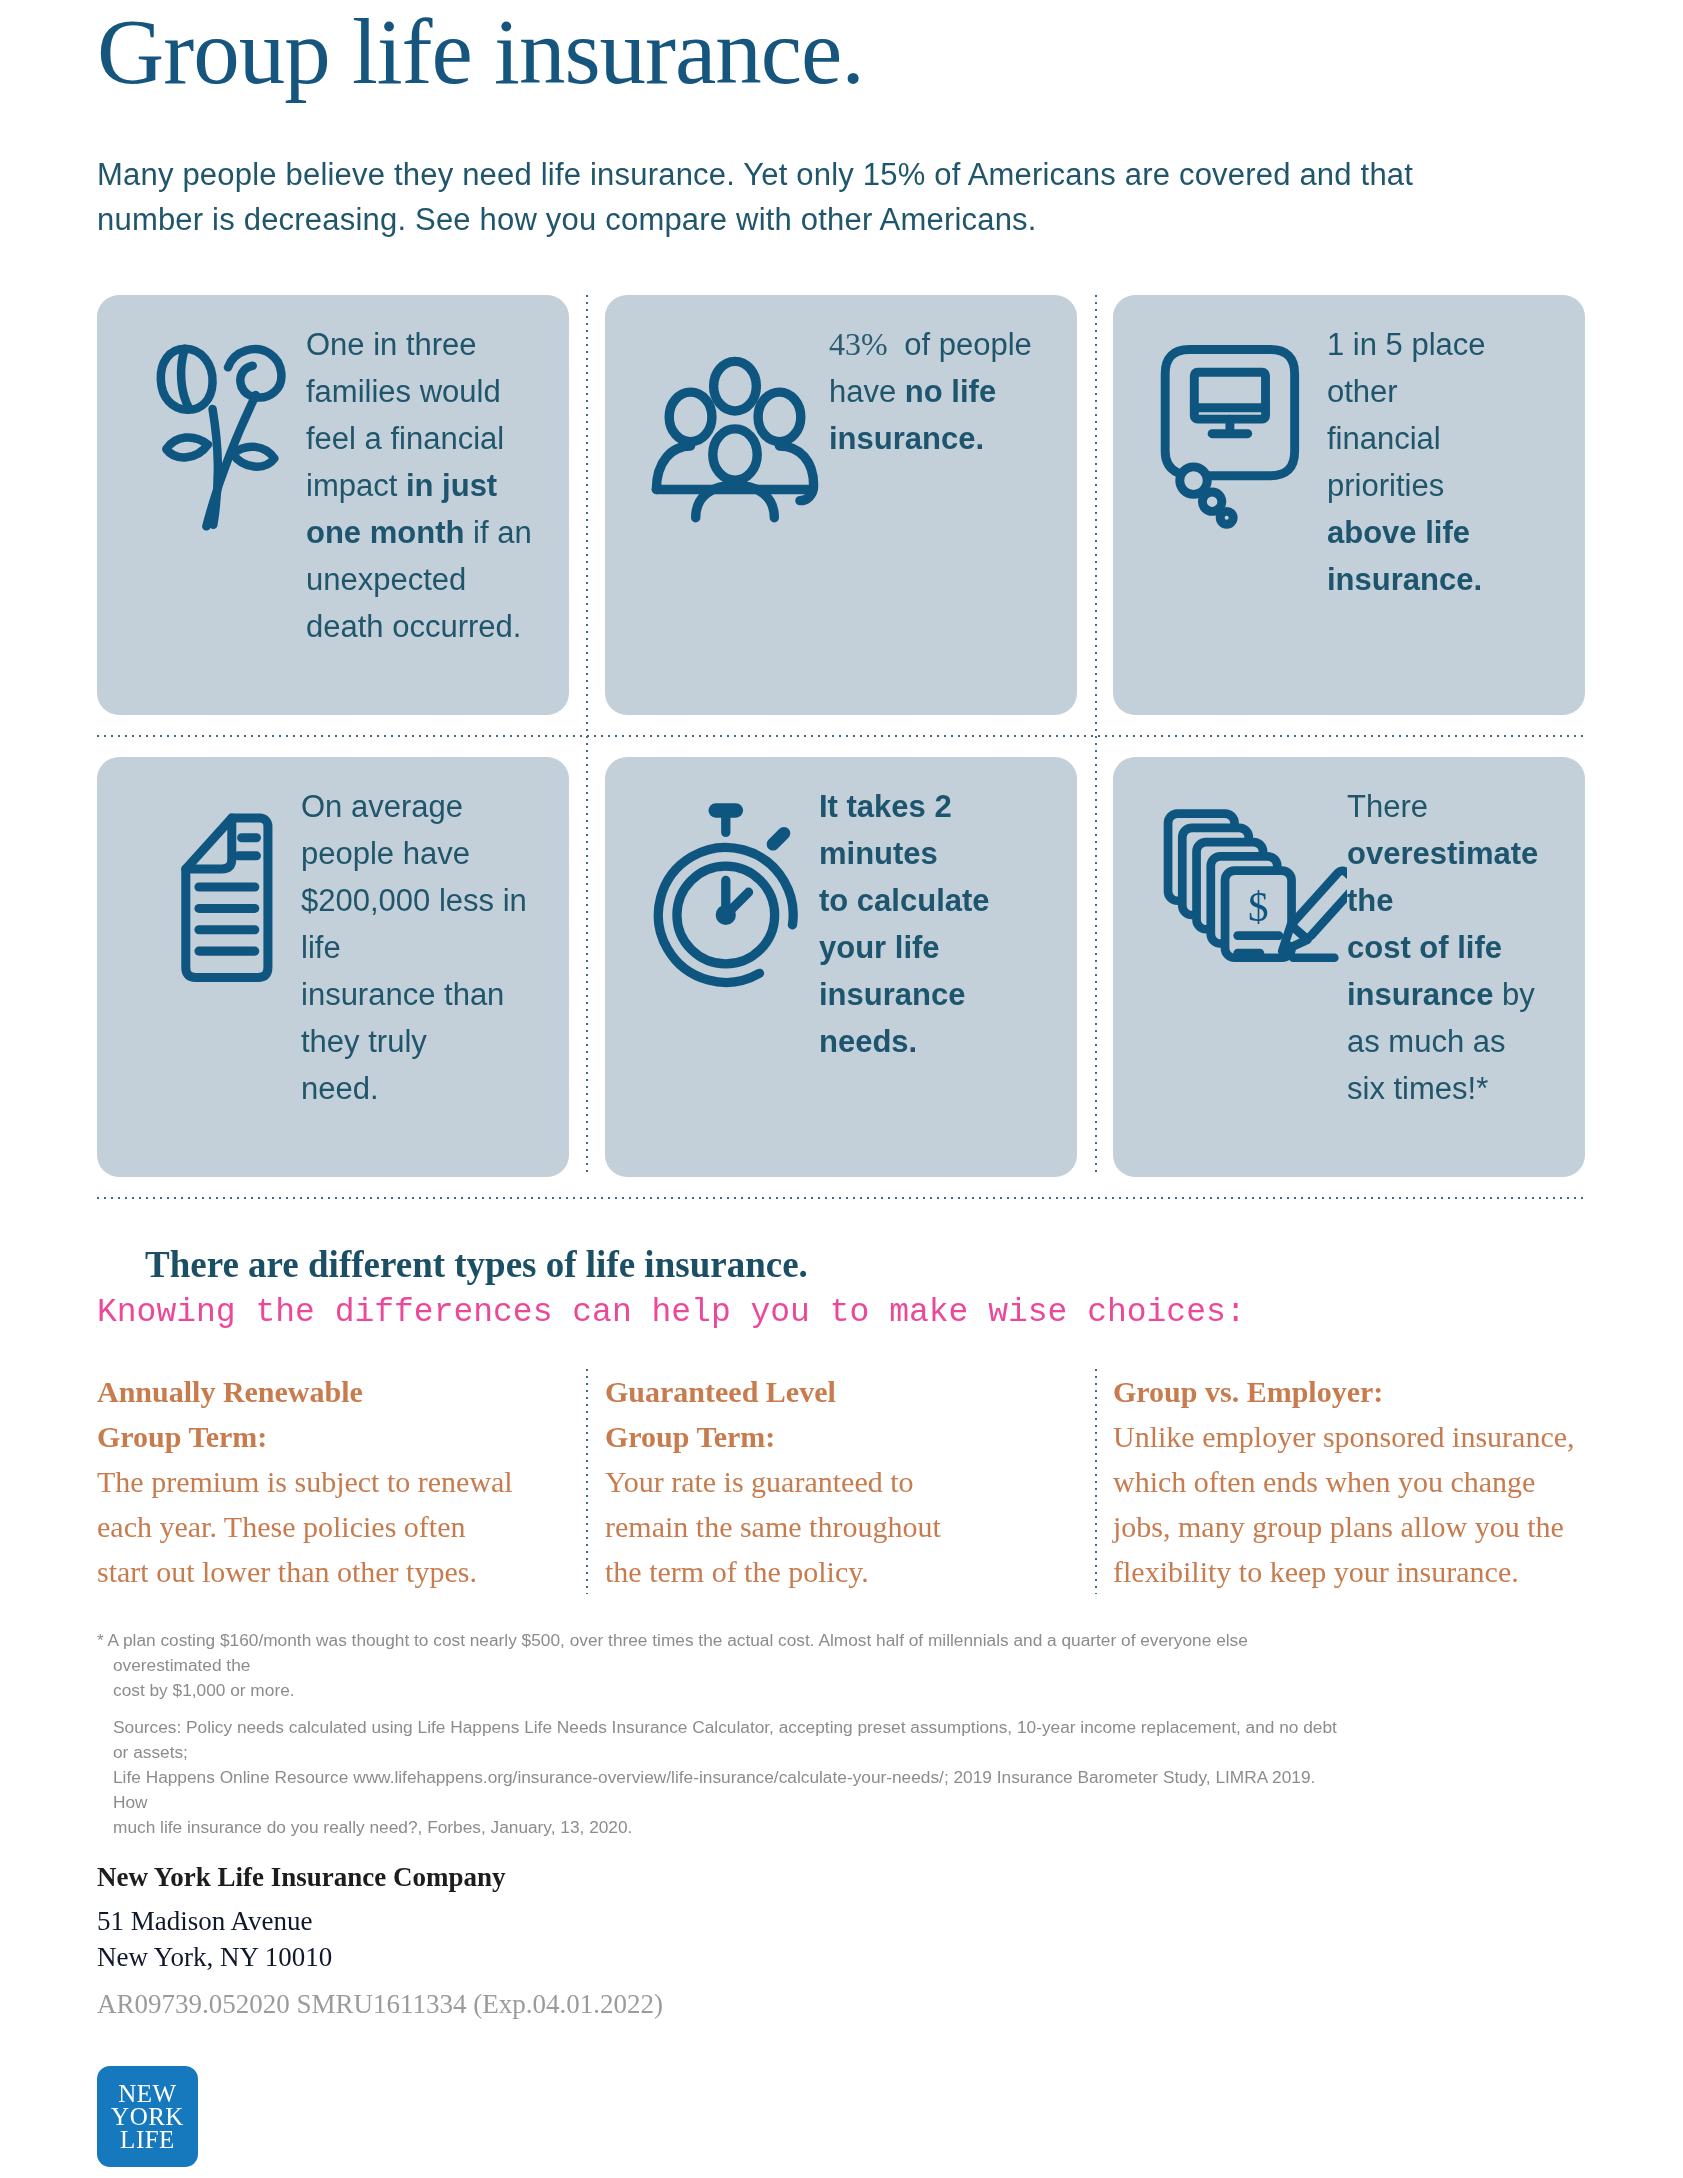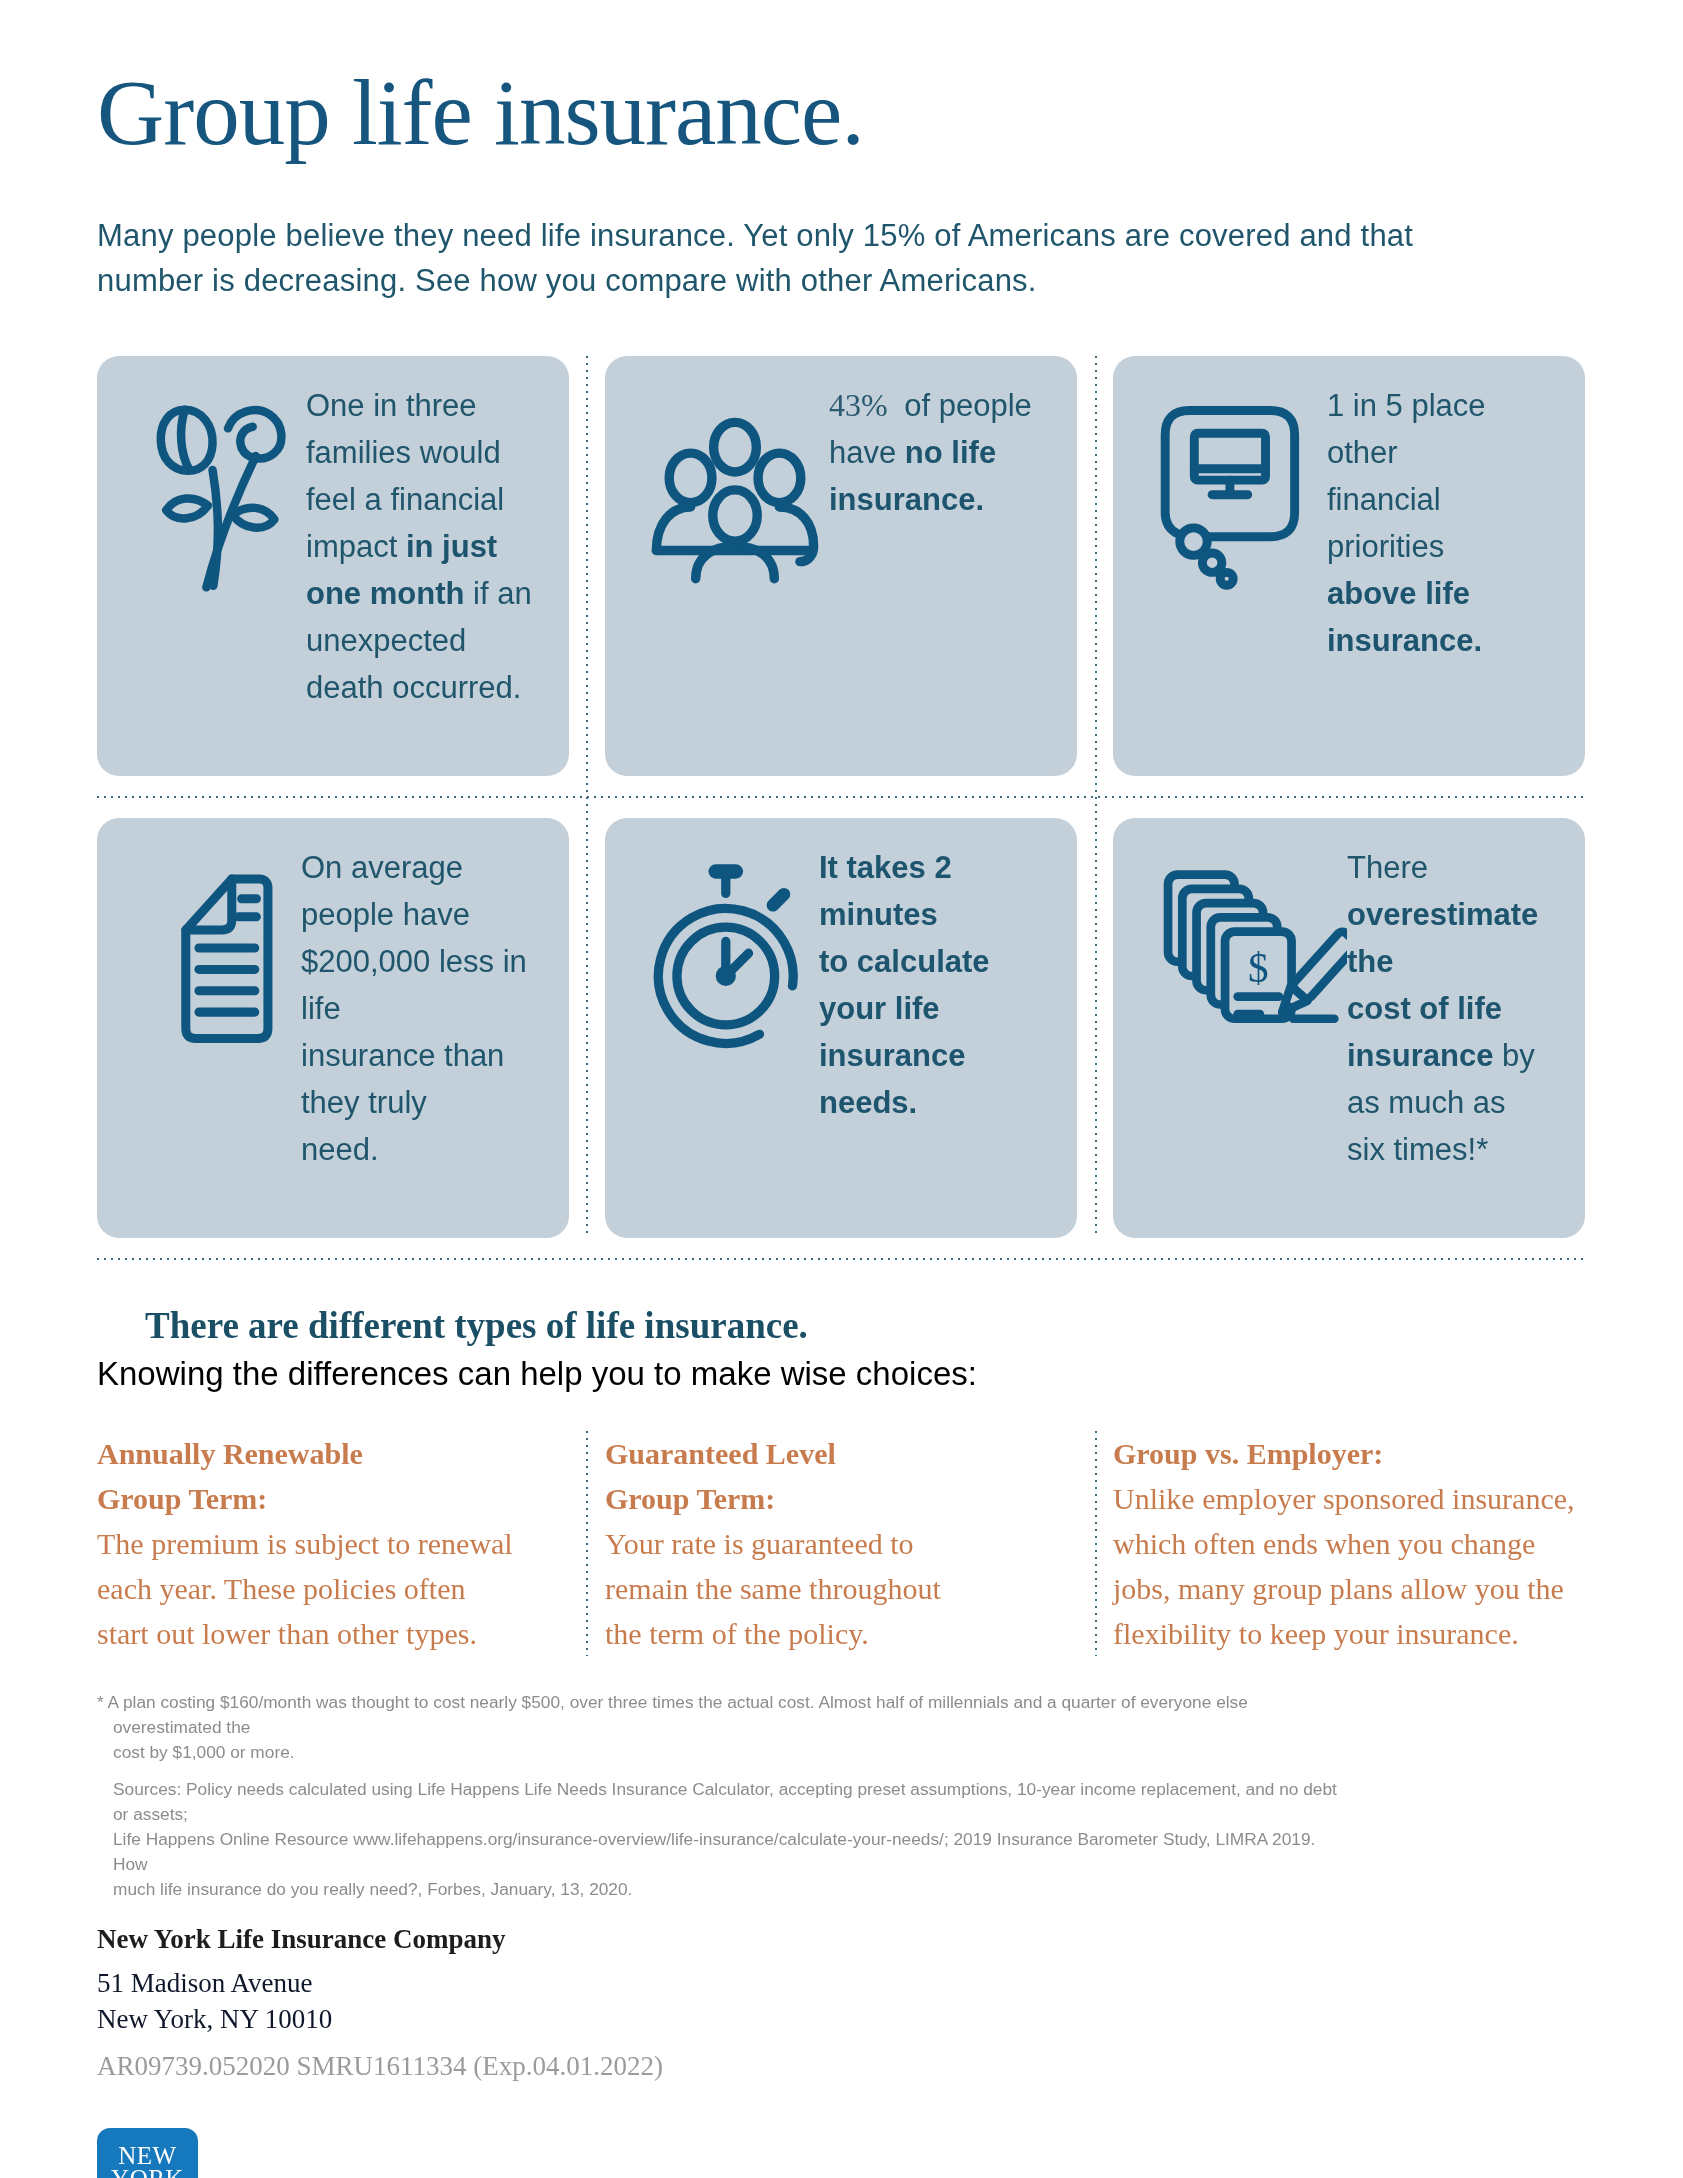--- a/index.html
+++ b/index.html
@@ -13,41 +13,41 @@
     --logo-blue:#1779bd;
     --ink:#1d1d1d;
     --code-gray:#9b9b9b;
   }
   *{margin:0;padding:0;box-sizing:border-box;}
   body{background:#e8e8e8;font-family:"Liberation Sans",sans-serif;}
   .page{width:1683px;height:2178px;background:#ffffff;position:relative;overflow:hidden;margin:0 auto;}
   .content{padding:0 97px;}
 
   .title{font-family:"Liberation Serif",serif;font-weight:400;font-size:93px;line-height:1.12;
-         color:var(--blue-title);margin-top:61px;letter-spacing:-1px;}
+         color:var(--blue-title);letter-spacing:-1px;}
   .intro{margin-top:48px;font-size:31px;line-height:45px;color:var(--teal-text);
          white-space:pre-line;letter-spacing:0.2px;max-width:1485px;}
 
   .grid-wrap{position:relative;margin-top:53px;}
   .grid{display:grid;grid-template-columns:472px 472px 472px;column-gap:36px;row-gap:42px;}
   .card{background:var(--box-bg);height:420px;padding:26px 36px 16px 36px;display:flex;border-radius:22px;}
   .icon-area{height:226px;display:flex;align-items:center;justify-content:center;margin-bottom:6px;flex:none;}
   .stat-text{font-size:31px;line-height:47px;color:var(--teal-text);white-space:pre-line;}
   .stat-text strong{font-weight:700;color:#1d546e;}
   .big-num{font-family:"Liberation Serif",serif;font-size:32px;font-weight:400;color:#2a5a70;margin-right:8px;}
 
   .vline{position:absolute;top:0;bottom:0;width:2px;
          background-image:repeating-linear-gradient(to bottom,var(--dot) 0 2px,transparent 2px 7px);}
   .vline1{left:489px;} .vline2{left:998px;}
   .hline{height:2px;background-image:repeating-linear-gradient(to right,var(--dot) 0 2px,transparent 2px 7px);}
   .hline-mid{position:absolute;left:0;right:0;top:440px;}
   .hline-sep{margin-top:20px;}
 
   .types-heading{font-family:"Liberation Serif",serif;font-weight:700;font-size:37px;color:#1b4f66;margin-top:44px;margin-left:48px;}
-  .types-sub{font-family:Liberation Sans, sans-serif;font-weight:400;font-size:33px;color:#000000;margin-top:8px;}
+  .types-sub{font-family:Liberation Mono, monospace;font-weight:400;font-size:33px;color:#ec4899;margin-top:8px;}
   .types-wrap{position:relative;margin-top:30px;}
   .types-grid{display:grid;grid-template-columns:472px 472px 472px;column-gap:36px;margin-top:38px;}
   .type-title{font-family:"Liberation Serif",serif;font-weight:700;font-size:30px;line-height:45px;
               color:var(--orange);white-space:pre-line;}
   .type-body{font-family:"Liberation Serif",serif;font-weight:400;font-size:30px;line-height:45px;
              color:var(--orange);white-space:pre-line;}
 
   .footnotes{margin-top:34px;max-width:1252px;color:var(--gray-note);font-size:17.3px;line-height:25px;}
   .footnote-ast{white-space:pre-line;padding-left:16px;text-indent:-16px;}
   .footnote-src{white-space:pre-line;margin-top:12px;margin-left:16px;}

